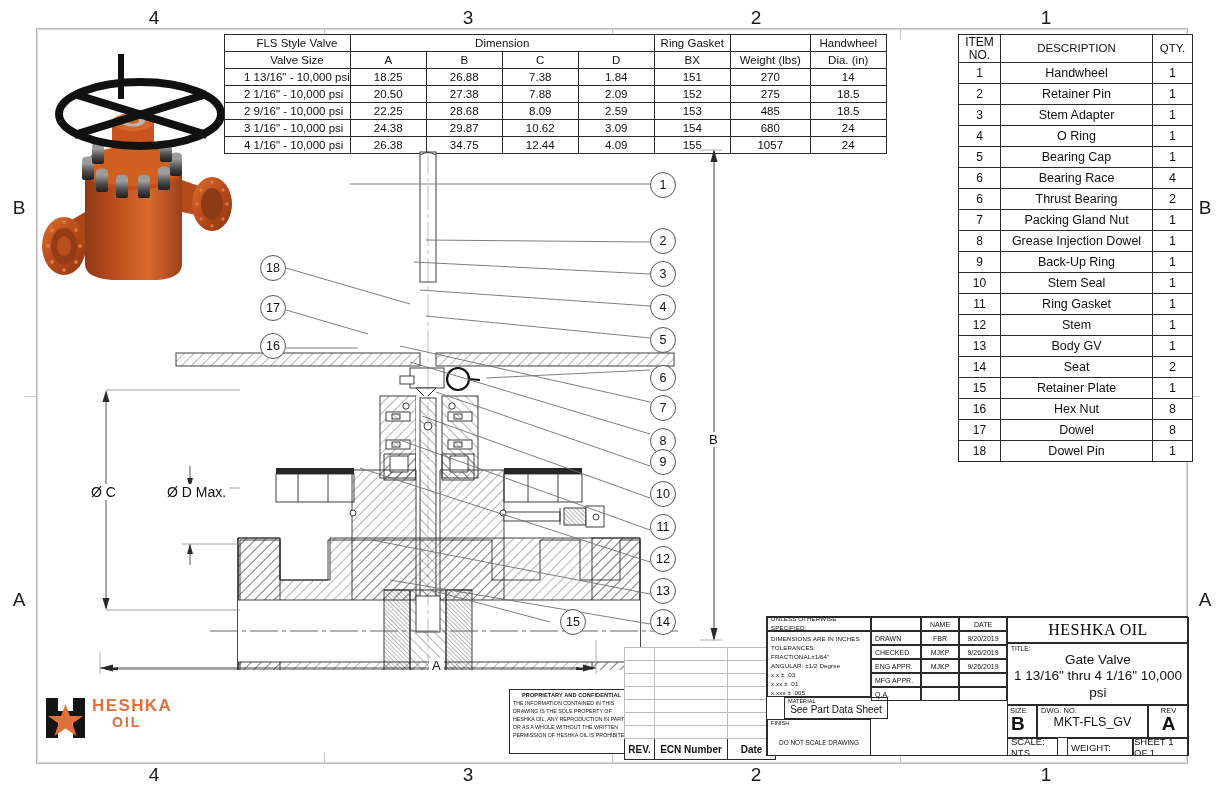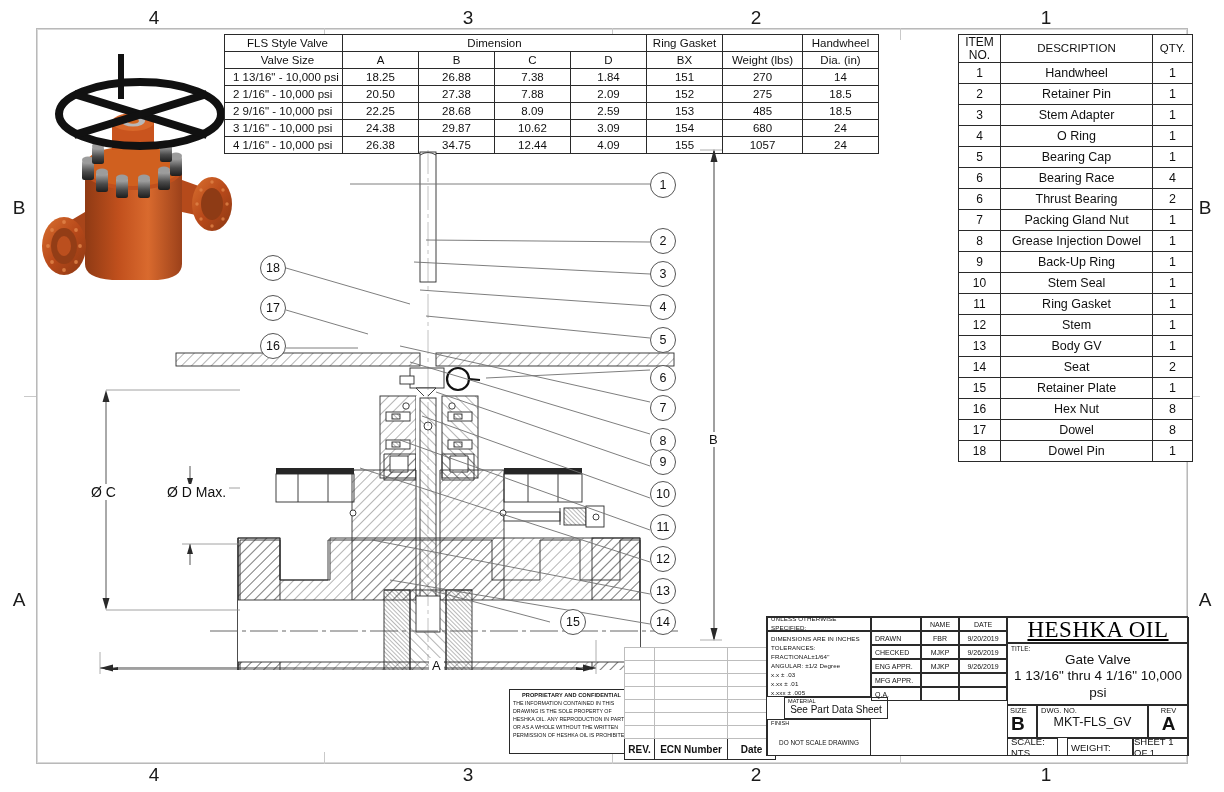--- a/index.html
+++ b/index.html
@@ -57,21 +57,21 @@
     white-space: nowrap;
   }
 
   
   #dim-table-wrap {
     position: absolute;
     left: 224px; top: 34px;
   }
   #dim-table { font-size: 11.5px; }
   #dim-table td { height: 17px; }
-  #dim-table .c-size   { width: 118px; text-align: left; padding-left: 8px; }
+  #dim-table .c-size   { width: 118px; text-align: left; padding-left: 19px; }
   #dim-table .c-a      { width: 76px; }
   #dim-table .c-b      { width: 76px; }
   #dim-table .c-c      { width: 76px; }
   #dim-table .c-d      { width: 76px; }
   #dim-table .c-bx     { width: 76px; }
   #dim-table .c-w      { width: 80px; }
   #dim-table .c-hw     { width: 76px; }
 
   
   #bom-wrap {
@@ -102,24 +102,23 @@
   .tb-txt-tiny { font-size: 6.2px; letter-spacing: .1px; line-height: 1.45; }
   .tb-txt-sm   { font-size: 7px; }
   .tb-center   { display: flex; align-items: center; justify-content: center; }
   .tb-left     { display: flex; align-items: center; padding-left: 3px; }
 
   #company-name {
     position: absolute;
     left: 0; top: 0; width: 100%; height: 100%;
     display: flex; align-items: center; justify-content: center;
     font-family: "Liberation Serif", serif;
-    font-size: 23px;
+    font-size: 16px;
     letter-spacing: 0.5px;
     color: #000;
-    text-decoration: underline;
   }
   .title-line {
     font-size: 13.5px;
     text-align: center;
     line-height: 1.22;
     color: #111;
   }
 
   
   #prop-block {
@@ -831,14 +830,26 @@
     <div class="tb-cell" style="left:381px; top:88px; width:41px; height:33px;">
       <div style="font-size:7.5px; text-align:center; color:#111;">REV</div>
       <div style="font-size:19px; font-weight:bold; text-align:center; line-height:.95; color:#111;">A</div>
     </div>
 
     <div class="tb-cell tb-left" style="left:240px; top:121px; width:51px; height:18px; font-size:9.5px;">SCALE: NTS</div>
     <div class="tb-cell tb-left" style="left:300px; top:121px; width:66px; height:18px; font-size:9.5px;">WEIGHT:</div>
     <div class="tb-cell tb-center" style="left:366px; top:121px; width:56px; height:18px; font-size:9.5px;">SHEET 1 OF 1</div>
   </div>
 
+  <div id="logo">
+    <svg id="logo-mark" viewBox="0 0 44 46">
+      <rect x="2" y="4" width="12" height="40" fill="#141414"></rect>
+      <rect x="29" y="4" width="12" height="40" fill="#141414"></rect>
+      <rect x="2" y="17" width="39" height="12" fill="#141414"></rect>
+      <polygon points="21.5,10 26,22 39,22 28.5,29.5 32.5,42 21.5,34.5 10.5,42 14.5,29.5 4,22 17,22" fill="#e2703a"></polygon>
+    </svg>
+    <div id="logo-text">
+      <div id="logo-h">HESHKA</div>
+      <div id="logo-o">OIL</div>
+    </div>
+  </div>
 
 </div>
 
 </body></html>

